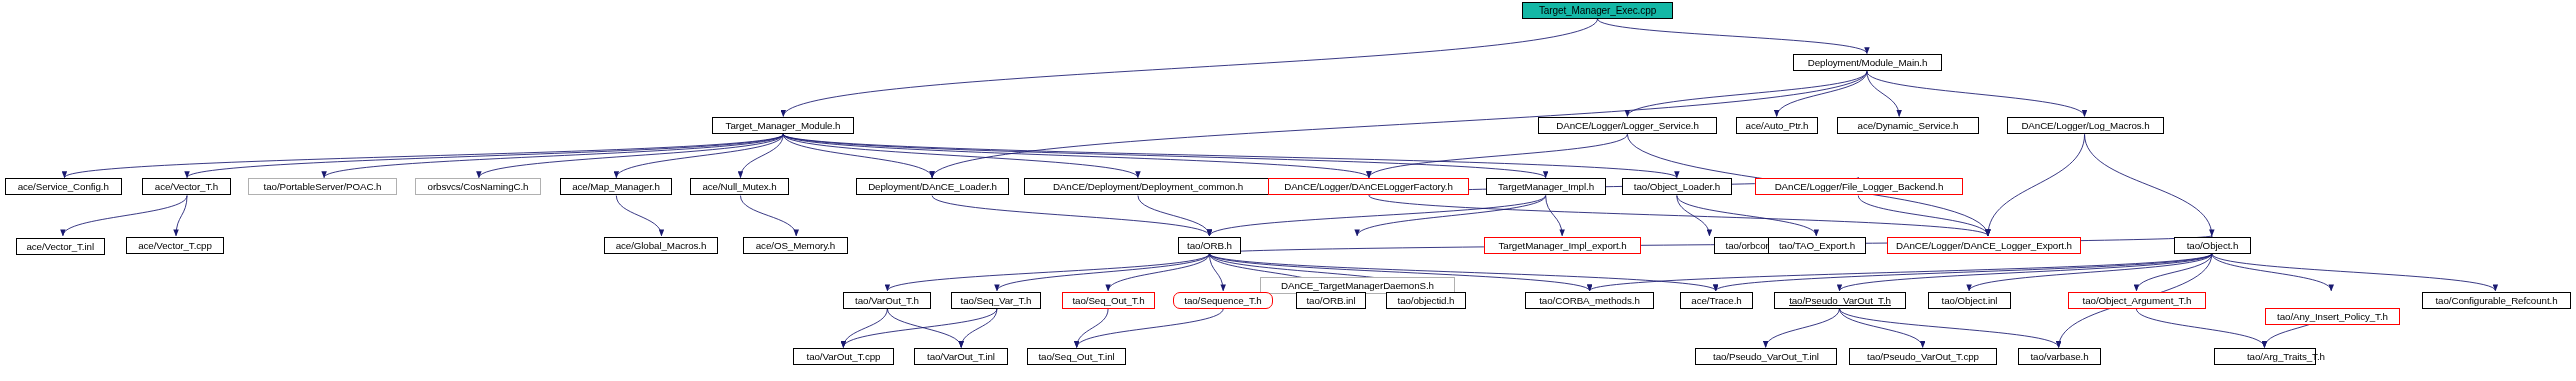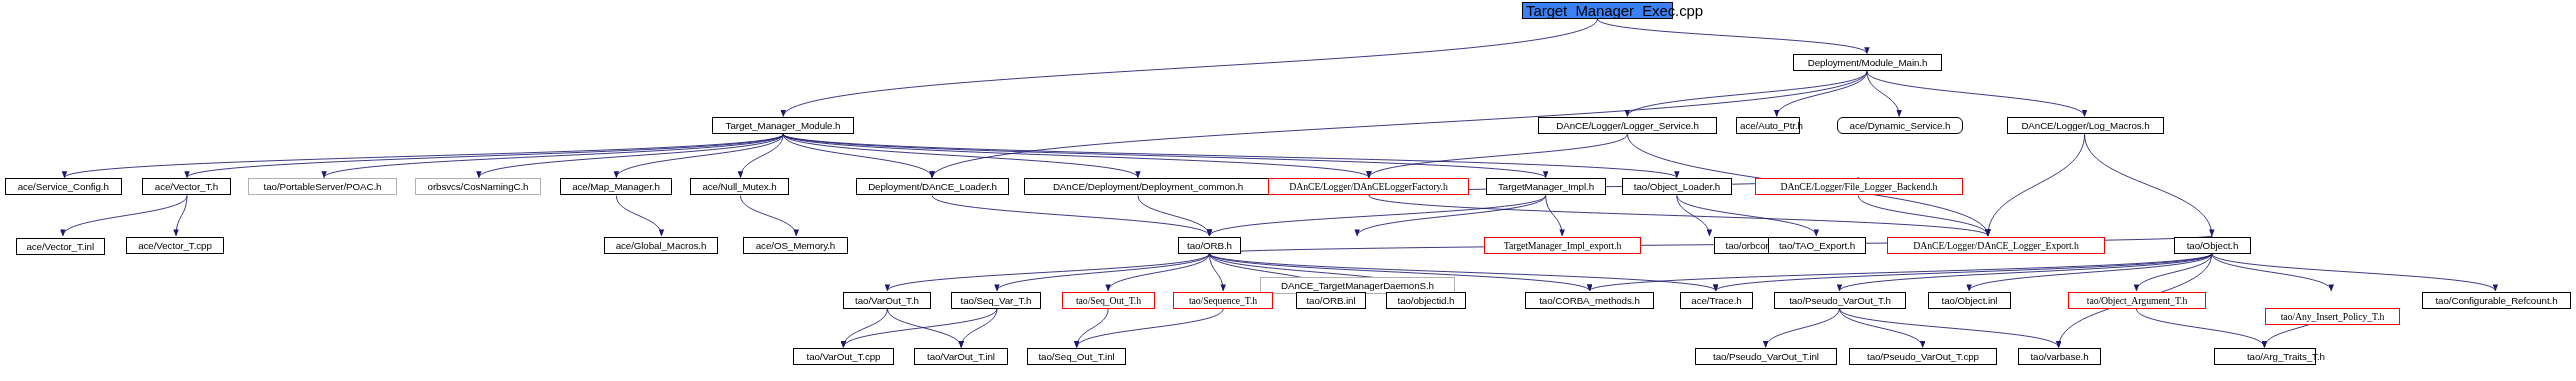--- a/index.html
+++ b/index.html
@@ -22,25 +22,25 @@
     white-space:nowrap;
     font-size:9.8px;
     color:#000000;
     background:#ffffff;
     border:0.8px solid #000080;
     padding:0 3.1px;
     letter-spacing:-0.1px;
     z-index:5;
   }
   .node.root{
-    background:#3b82f6;
+    background:#14b8a6;
     border:0.8px solid #000000;
-    font-size:15px;
+    font-size:10px;
   }
-  .node.red{ border:0.8px solid #ff0000;font-family:Liberation Serif, serif; }
+  .node.red{ border:0.8px solid #ff0000; }
   .node.gray{ border:0.8px solid #b0b0b0; }
   .node.dark{ border:0.8px solid #000000; }
 </style>
 </head>
 <body>
 
 <div id="canvas">
   <svg id="edges" xmlns="http://www.w3.org/2000/svg" viewBox="0 0 3276 485" width="2576" height="381">
     <defs>
       <marker id="arrow" markerWidth="9" markerHeight="7" refX="8" refY="3.5" orient="auto" markerUnits="userSpaceOnUse">
@@ -112,22 +112,22 @@
         <path d="M2718,393 C2718,417.5 2881,417.5 2881,442" fill="none" stroke="#191970" stroke-width="1.1" marker-end="url(#arrow)"></path>
         <path d="M2966,393 C2966,417.5 2881,417.5 2881,442" fill="none" stroke="#191970" stroke-width="1.1" marker-end="url(#arrow)"></path>
         <path d="M2814,323 C2814,382.5 2619,382.5 2619,442" fill="none" stroke="#191970" stroke-width="1.1" marker-end="url(#arrow)"></path>
       </g>
   </svg>
   <div id="nodes-layer">
       <div class="node root" style="left: 1522px; top: 1.6px; width: 151px;"><span>Target_Manager_Exec.cpp</span></div>
       <div class="node dark" style="left: 1793px; top: 54px; width: 149px;"><span>Deployment/Module_Main.h</span></div>
       <div class="node dark" style="left: 712px; top: 117px; width: 142px;"><span>Target_Manager_Module.h</span></div>
       <div class="node dark" style="left: 1538px; top: 117px; width: 179px;"><span>DAnCE/Logger/Logger_Service.h</span></div>
-      <div class="node dark" style="left: 1736px; top: 117px; width: 64px;"><span>ace/Auto_Ptr.h</span></div>
-      <div class="node dark" style="left: 1837px; top: 117px; width: 126px; border-radius: 6px;"><span>ace/Dynamic_Service.h</span></div>
+      <div class="node dark" style="left: 1736px; top: 117px; width: 82px;"><span>ace/Auto_Ptr.h</span></div>
+      <div class="node dark" style="left: 1837px; top: 117px; width: 142px;"><span>ace/Dynamic_Service.h</span></div>
       <div class="node dark" style="left: 2007px; top: 117px; width: 157px;"><span>DAnCE/Logger/Log_Macros.h</span></div>
       <div class="node dark" style="left: 4.7px; top: 178px; width: 117px;"><span>ace/Service_Config.h</span></div>
       <div class="node dark" style="left: 142px; top: 178px; width: 89px;"><span>ace/Vector_T.h</span></div>
       <div class="node gray" style="left: 248px; top: 178px; width: 149px;"><span>tao/PortableServer/POAC.h</span></div>
       <div class="node gray" style="left: 415px; top: 178px; width: 126px;"><span>orbsvcs/CosNamingC.h</span></div>
       <div class="node dark" style="left: 560px; top: 178px; width: 112px;"><span>ace/Map_Manager.h</span></div>
       <div class="node dark" style="left: 690px; top: 178px; width: 99px;"><span>ace/Null_Mutex.h</span></div>
       <div class="node dark" style="left: 856px; top: 178px; width: 153px;"><span>Deployment/DAnCE_Loader.h</span></div>
       <div class="node dark" style="left: 1024px; top: 178px; width: 248px;"><span>DAnCE/Deployment/Deployment_common.h</span></div>
       <div class="node red" style="left: 1268px; top: 178px; width: 201px;"><span>DAnCE/Logger/DAnCELoggerFactory.h</span></div>
@@ -136,31 +136,31 @@
       <div class="node red" style="left: 1755px; top: 178px; width: 208px;"><span>DAnCE/Logger/File_Logger_Backend.h</span></div>
       <div class="node dark" style="left: 15.7px; top: 238px; width: 89px;"><span>ace/Vector_T.inl</span></div>
       <div class="node dark" style="left: 126px; top: 237px; width: 98px;"><span>ace/Vector_T.cpp</span></div>
       <div class="node dark" style="left: 604px; top: 237px; width: 114px;"><span>ace/Global_Macros.h</span></div>
       <div class="node dark" style="left: 743px; top: 237px; width: 105px;"><span>ace/OS_Memory.h</span></div>
       <div class="node dark" style="left: 1178px; top: 237px; width: 63px;"><span>tao/ORB.h</span></div>
       <div class="node gray" style="left: 1260px; top: 237px; width: 195px; margin-top: 40px;"><span>DAnCE_TargetManagerDaemonS.h</span></div>
       <div class="node red" style="left: 1484px; top: 237px; width: 157px;"><span>TargetManager_Impl_export.h</span></div>
       <div class="node dark" style="left: 1670px; top: 237px; width: 79px; margin-left: 44px;"><span>tao/orbconf.h</span></div>
       <div class="node dark" style="left: 1768px; top: 237px; width: 98px;"><span>tao/TAO_Export.h</span></div>
-      <div class="node red" style="left: 1887px; top: 237px; width: 218px;"><span>DAnCE/Logger/DAnCE_Logger_Export.h</span></div>
+      <div class="node red" style="left: 1887px; top: 237px; width: 194px;"><span>DAnCE/Logger/DAnCE_Logger_Export.h</span></div>
       <div class="node dark" style="left: 2174px; top: 237px; width: 77px;"><span>tao/Object.h</span></div>
       <div class="node dark" style="left: 843px; top: 292px; width: 88px;"><span>tao/VarOut_T.h</span></div>
       <div class="node dark" style="left: 951px; top: 292px; width: 90px;"><span>tao/Seq_Var_T.h</span></div>
       <div class="node red" style="left: 1062px; top: 292px; width: 93px;"><span>tao/Seq_Out_T.h</span></div>
-      <div class="node red" style="left: 1173px; top: 292px; width: 100px;"><span>tao/Sequence_T.h</span></div>
+      <div class="node red" style="left: 1173px; top: 292px; width: 100px; border-radius: 7px;"><span>tao/Sequence_T.h</span></div>
       <div class="node dark" style="left: 1296px; top: 292px; width: 70px;"><span>tao/ORB.inl</span></div>
       <div class="node dark" style="left: 1386px; top: 292px; width: 80px;"><span>tao/objectid.h</span></div>
       <div class="node dark" style="left: 1525px; top: 292px; width: 129px;"><span>tao/CORBA_methods.h</span></div>
       <div class="node dark" style="left: 1680px; top: 292px; width: 73px;"><span>ace/Trace.h</span></div>
-      <div class="node dark" style="left: 1774px; top: 292px; width: 132px;"><span>tao/Pseudo_VarOut_T.h</span></div>
+      <div class="node dark" style="left: 1774px; top: 292px; width: 132px; text-decoration: underline;"><span>tao/Pseudo_VarOut_T.h</span></div>
       <div class="node dark" style="left: 1928px; top: 292px; width: 83px;"><span>tao/Object.inl</span></div>
       <div class="node red" style="left: 2068px; top: 292px; width: 138px;"><span>tao/Object_Argument_T.h</span></div>
       <div class="node red" style="left: 2265px; top: 292px; width: 135px; margin-top: 16px;"><span>tao/Any_Insert_Policy_T.h</span></div>
       <div class="node dark" style="left: 2422px; top: 292px; width: 149px;"><span>tao/Configurable_Refcount.h</span></div>
       <div class="node dark" style="left: 793px; top: 348px; width: 101px;"><span>tao/VarOut_T.cpp</span></div>
       <div class="node dark" style="left: 914px; top: 348px; width: 94px;"><span>tao/VarOut_T.inl</span></div>
       <div class="node dark" style="left: 1027px; top: 348px; width: 99px;"><span>tao/Seq_Out_T.inl</span></div>
       <div class="node dark" style="left: 1695px; top: 348px; width: 142px;"><span>tao/Pseudo_VarOut_T.inl</span></div>
       <div class="node dark" style="left: 1849px; top: 348px; width: 148px;"><span>tao/Pseudo_VarOut_T.cpp</span></div>
       <div class="node dark" style="left: 2018px; top: 348px; width: 83px;"><span>tao/varbase.h</span></div>

